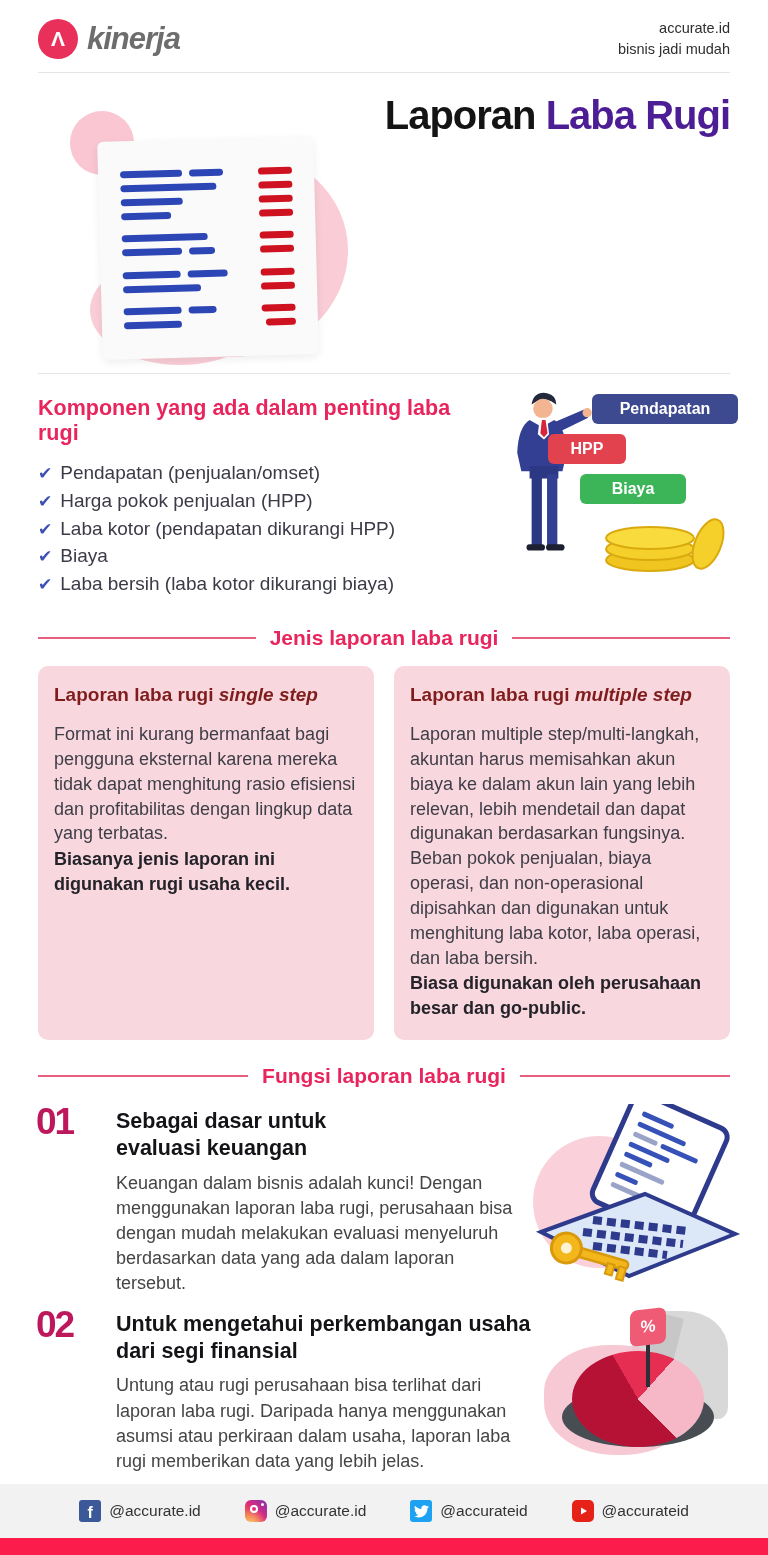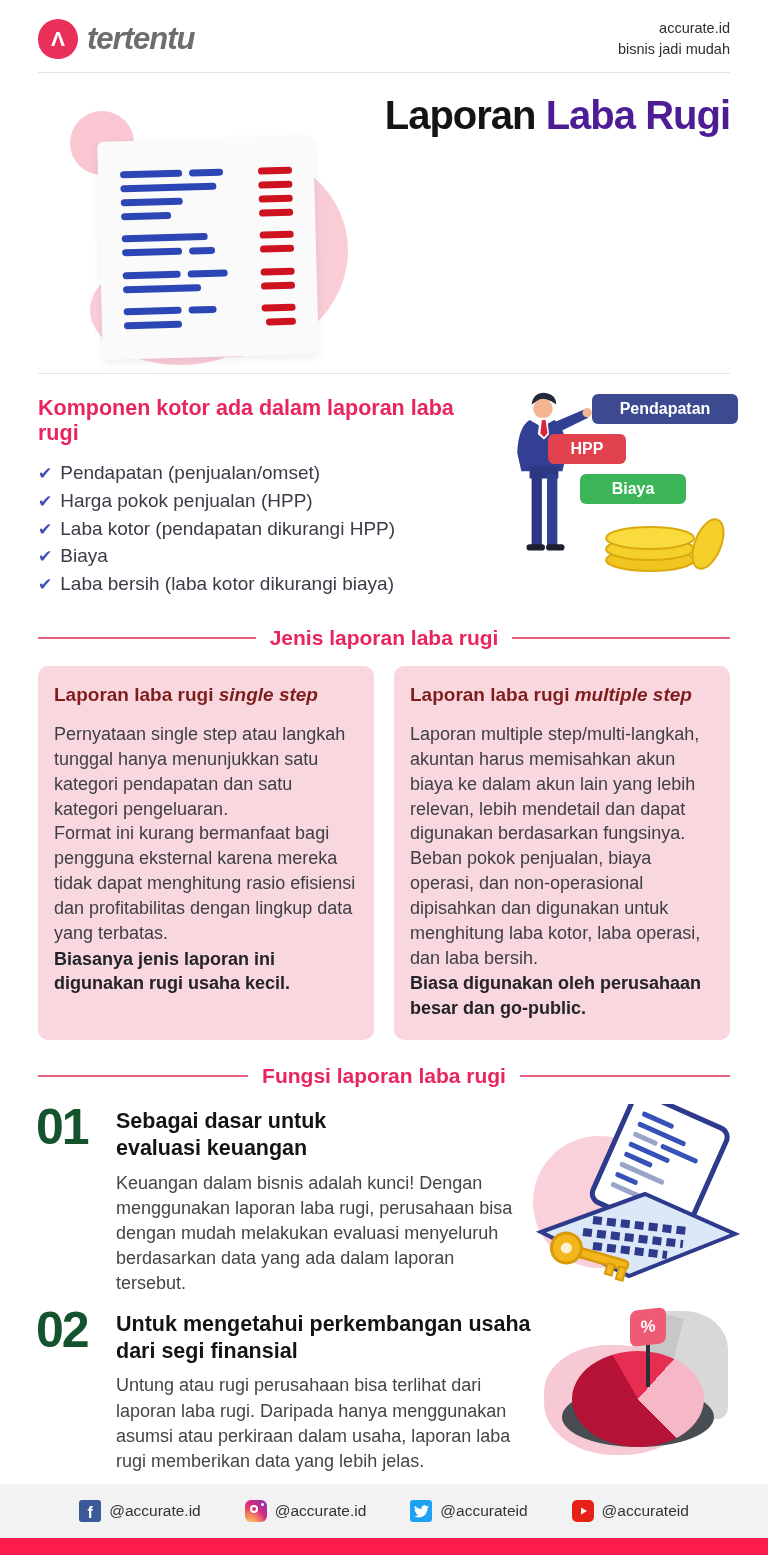--- a/index.html
+++ b/index.html
@@ -56,21 +56,21 @@
   .sec-heading .txt { color:#e8255c; font-weight:800; font-size:21px; white-space:nowrap; }
   
   .jenis-row { display:flex; gap:20px; margin:0 38px; }
   .jenis-box { flex:1; background:#f9d7de; border-radius:10px; padding:18px 16px 20px; color:#3e3e47; }
   .jenis-title { font-weight:800; font-size:19px; color:#7f1d1d; margin-bottom:16px; }
   .jenis-title em { font-style:italic; }
   .jenis-body { font-size:18px; line-height:1.38; }
   .jenis-bold { font-weight:800; font-size:18px; color:#232329; line-height:1.35; margin-top:1px; }
   
   .fn-item { display:flex; align-items:flex-start; margin:8px 26px 10px 36px; }
-  .fn-num { font-size:50px; font-weight:800; color:#14532d; line-height:.95; width:80px; flex-shrink:0; letter-spacing:-2px; }
+  .fn-num { font-size:37px; font-weight:800; color:#be185d; line-height:.95; width:80px; flex-shrink:0; letter-spacing:-2px; }
   .fn-content { flex:1; padding-right:8px; }
   .fn-title { font-size:21.5px; font-weight:800; color:#141418; line-height:1.25; margin:4px 0 9px; max-width:470px; }
   .fn-body { font-size:18px; color:#454545; line-height:1.4; }
   .fn-art { flex-shrink:0; position:relative; }
   .art-laptop { width:215px; height:188px; }
   .art-pie { width:200px; height:158px; }
   .art-people { width:228px; height:162px; }
   .pie-blob { position:absolute; left:2px; top:38px; width:150px; height:110px; border-radius:45% 55% 50% 50%; background:#f6c0cd; opacity:.85; }
   .pie-sil { position:absolute; right:14px; top:4px; width:96px; height:108px; background:#a8a8a8; opacity:.45;
     border-radius:14px 44px 10px 48px / 24px 38px 12px 44px; }
@@ -96,21 +96,21 @@
   .bottombar { position:absolute; left:0; right:0; bottom:0; height:17px; background:#fb1c4c; }
 </style>
 </head>
 <body>
 
 <div class="page">
 
   <div class="header">
     <div class="logo">
       <span class="logo-mark">Λ</span>
-      <span class="logo-text">tertentu</span>
+      <span class="logo-text">kinerja</span>
     </div>
     <div class="header-right">
       <div>accurate.id</div>
       <div>bisnis jadi mudah</div>
     </div>
   </div>
   <hr class="divider">
 
   <div class="hero">
     <div class="hero-art">
@@ -171,21 +171,21 @@
       <div class="hero-title">
         <span>Laporan</span>
         <span class="pink">Laba Rugi</span>
       </div>
     </div>
   </div>
   <hr class="divider">
 
   <div class="komponen">
     <div class="komp-left">
-      <div class="komp-heading">Komponen kotor ada dalam laporan laba rugi</div>
+      <div class="komp-heading">Komponen yang ada dalam penting laba rugi</div>
       <ul class="checklist">
         <li>
             <span class="check">✔</span>
             <span>Pendapatan (penjualan/omset)</span>
           </li>
         <li>
             <span class="check">✔</span>
             <span>Harga pokok penjualan (HPP)</span>
           </li>
         <li>
@@ -235,21 +235,20 @@
   <div class="sec-heading">
     <div class="line"></div>
     <div class="txt">Jenis laporan laba rugi</div>
     <div class="line"></div>
   </div>
   <div class="jenis-row">
     <div class="jenis-box">
       <div class="jenis-title">
         <span>Laporan laba rugi </span><em>single step</em>
       </div>
-      <p class="jenis-body">Pernyataan single step atau langkah tunggal hanya menunjukkan satu kategori pendapatan dan satu kategori pengeluaran.</p>
       <p class="jenis-body">Format ini kurang bermanfaat bagi pengguna eksternal karena mereka tidak dapat menghitung rasio efisiensi dan profitabilitas dengan lingkup data yang terbatas.</p>
       <p class="jenis-bold">Biasanya jenis laporan ini digunakan rugi usaha kecil.</p>
     </div>
     <div class="jenis-box">
       <div class="jenis-title">
         <span>Laporan laba rugi </span><em>multiple step</em>
       </div>
       <p class="jenis-body">Laporan multiple step/multi-langkah, akuntan harus memisahkan akun biaya ke dalam akun lain yang lebih relevan, lebih mendetail dan dapat digunakan berdasarkan fungsinya.</p>
       <p class="jenis-body">Beban pokok penjualan, biaya operasi, dan non-operasional dipisahkan dan digunakan untuk menghitung laba kotor, laba operasi, dan laba bersih.</p>
       <p class="jenis-bold">Biasa digunakan oleh perusahaan besar dan go-public.</p>

